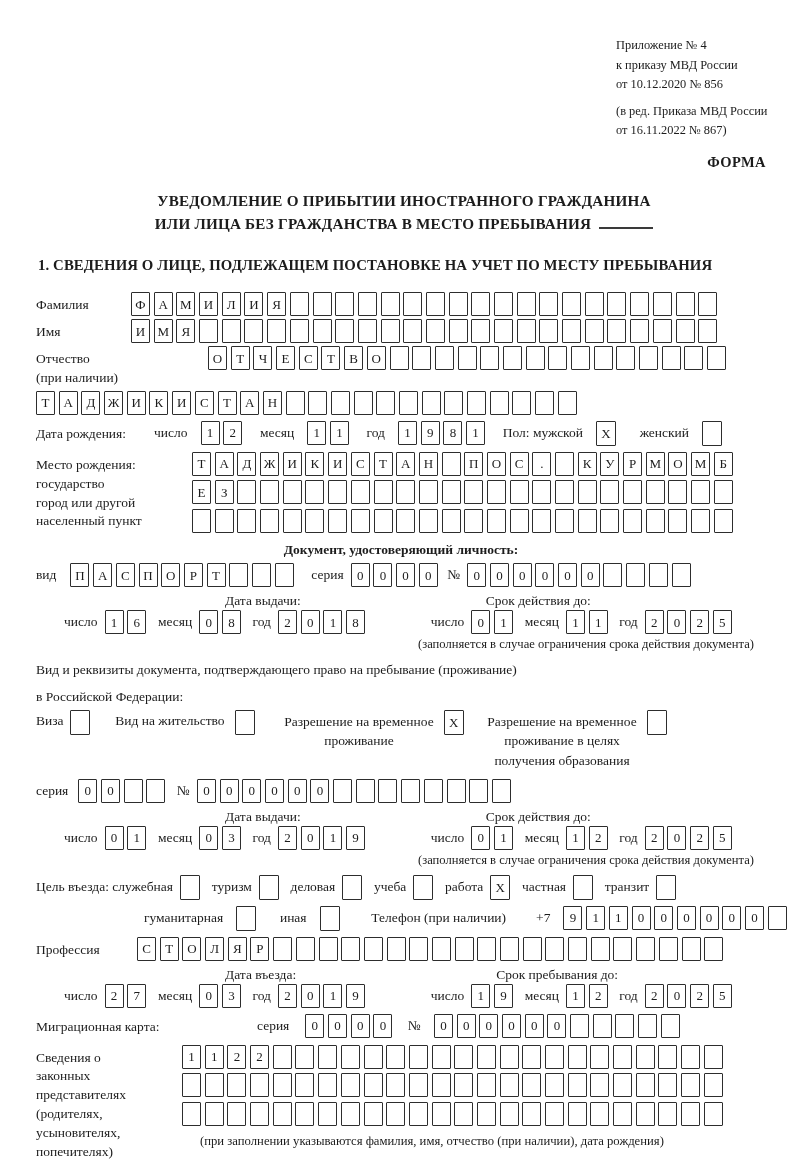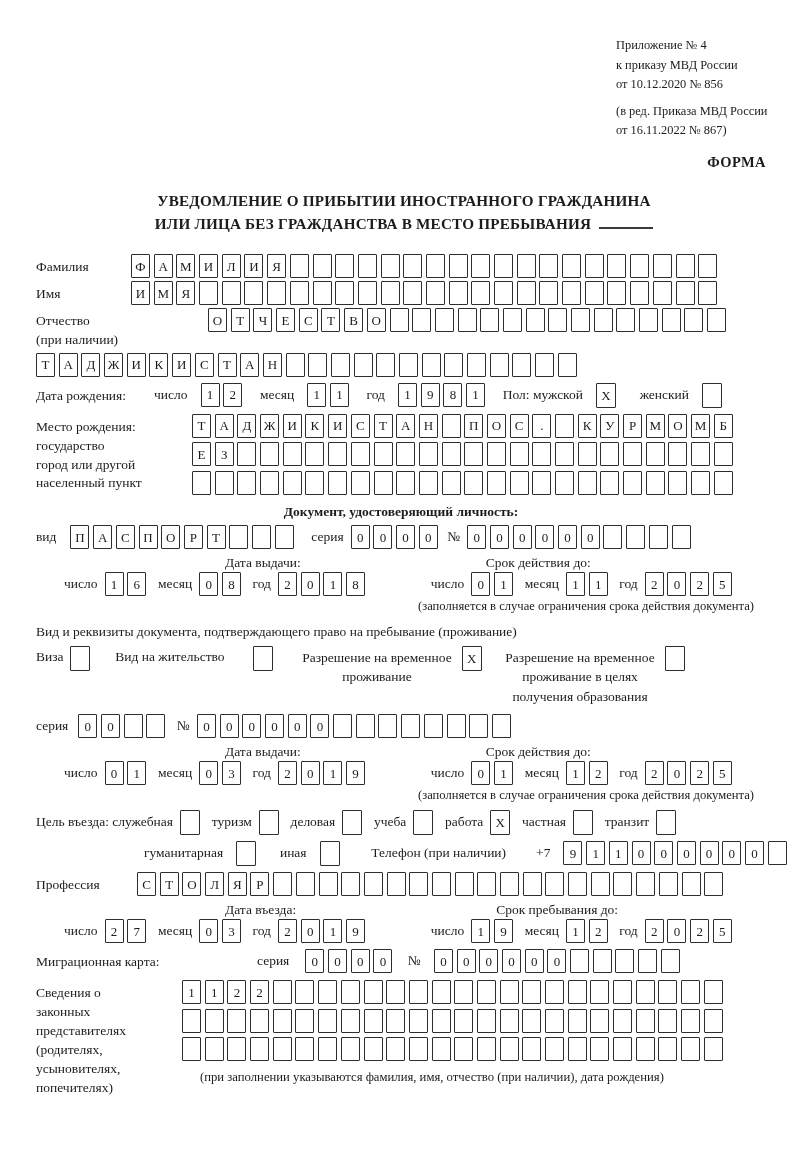--- a/index.html
+++ b/index.html
@@ -54,20 +54,21 @@
     <div>от 16.11.2022 № 867)</div>
   </div>
 
   <div class="forma">ФОРМА</div>
 
   <div class="title">
     <div>УВЕДОМЛЕНИЕ О ПРИБЫТИИ ИНОСТРАННОГО ГРАЖДАНИНА</div>
     <div><span>ИЛИ ЛИЦА БЕЗ ГРАЖДАНСТВА В МЕСТО ПРЕБЫВАНИЯ</span><span class="blank-line"></span></div>
   </div>
 
+  <div class="sec1">1. СВЕДЕНИЯ О ЛИЦЕ, ПОДЛЕЖАЩЕМ ПОСТАНОВКЕ НА УЧЕТ ПО МЕСТУ ПРЕБЫВАНИЯ</div>
 
   <div class="form">
 
     <div class="row">
       <div class="lbl w95">Фамилия</div>
       <div class="cells">
           <span class="cell">Ф</span>
           <span class="cell">А</span>
           <span class="cell">М</span>
           <span class="cell">И</span>
@@ -379,30 +380,31 @@
           <span class="cell">2</span>
           <span class="cell">0</span>
           <span class="cell">2</span>
           <span class="cell">5</span>
         </div>
     </div>
 
     <div class="note">(заполняется в случае ограничения срока действия документа)</div>
 
     <div class="intro">Вид и реквизиты документа, подтверждающего право на пребывание (проживание)</div>
+    <div class="intro">в Российской Федерации:</div>
 
     <div class="row" style="margin-bottom:8px;">
       <div class="opt">
         <span class="lbl" style="margin-right:6px;">Виза</span>
         <div class="cells cb">
             <span class="cell"></span>
           </div>
       </div>
       <div class="opt" style="margin-left:22px;">
-        <span class="lbl" style="margin-right:28px;">Вид на жительство</span>
+        <span class="lbl" style="margin-right:10px;">Вид на жительство</span>
         <div class="cells cb">
             <span class="cell"></span>
           </div>
       </div>
       <div class="opt" style="margin-left:26px;">
         <span class="lbl txt-c prelines" style="margin-right:10px;">Разрешение на временное
 проживание</span>
         <div class="cells cb">
             <span class="cell">X</span>
           </div>

